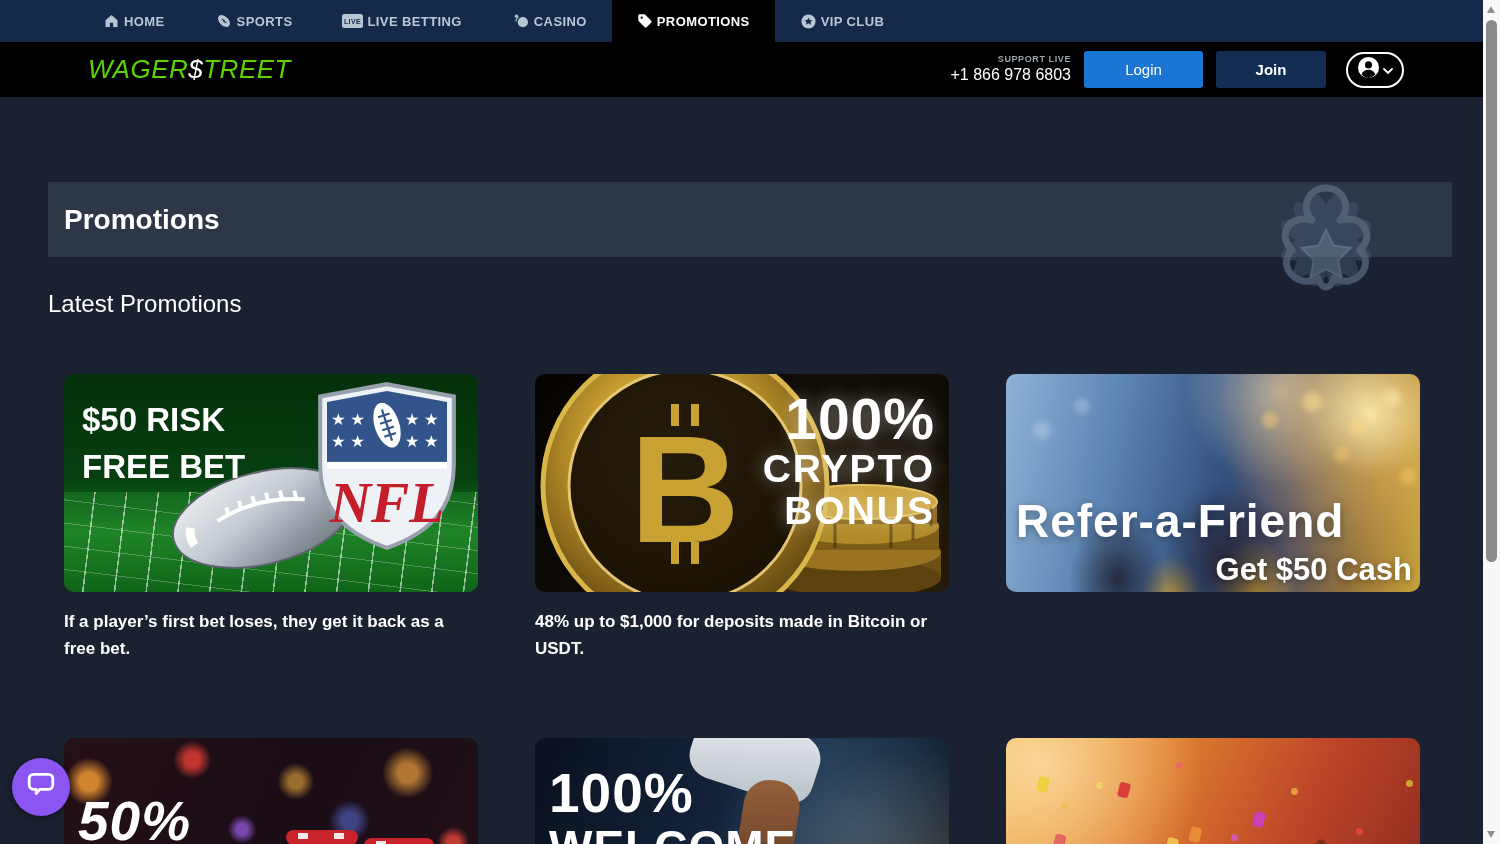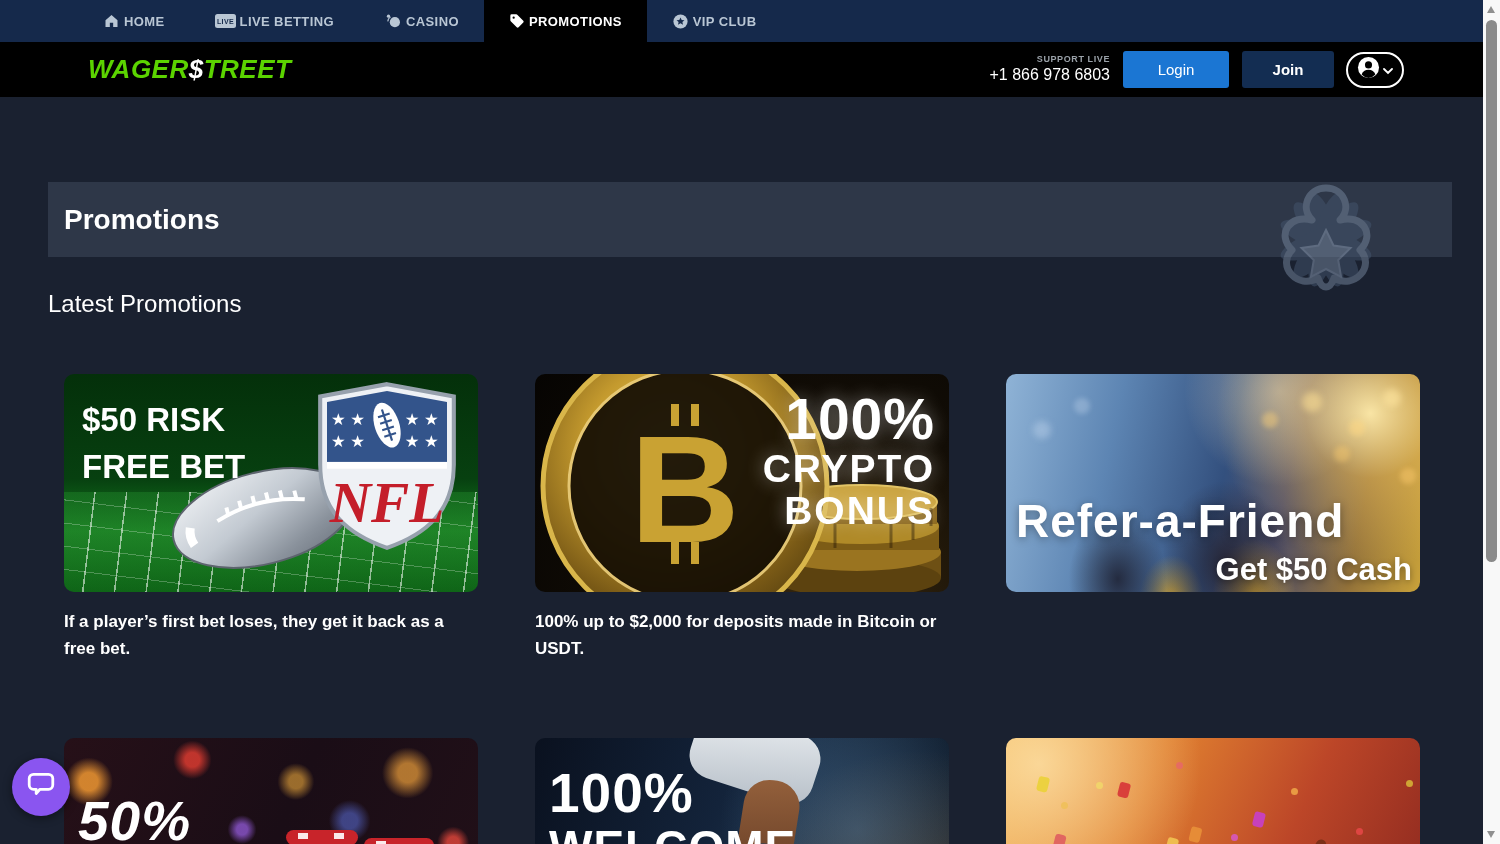--- a/index.html
+++ b/index.html
@@ -13,28 +13,28 @@
   
   .topnav { height:42px; background:#15294b; display:flex; align-items:stretch; padding-left:78px; }
   .nav-item { display:flex; align-items:center; gap:4px; padding:0 25px; color:#b9c6d4;
     font-size:13px; font-weight:bold; letter-spacing:.4px; cursor:pointer; white-space:nowrap; }
   .nav-item.active { background:#000; color:#fff; }
   .nav-icon { display:flex; align-items:center; }
   .nav-icon svg { display:block; }
 
   
   .header { height:55px; background:#000; display:flex; align-items:center; padding:0 96px 0 88px; }
-  .logo { font-style:italic; font-weight:700; font-size:26px; letter-spacing:.5px; margin-right:auto; cursor:pointer; user-select:none; }
+  .logo { font-style:italic; font-weight:400; font-size:26px; letter-spacing:.5px; margin-right:auto; cursor:pointer; user-select:none; }
   .logo .g { color:#5bd300; } .logo .w { color:#fff; }
   .support { text-align:right; margin-right:13px; line-height:1.25; }
   .support .lbl { font-size:9px; color:#9aa1a8; font-weight:bold; letter-spacing:.6px; }
   .support .phone { font-size:16px; color:#fff; font-weight:500; }
   .btn { border:none; border-radius:3px; height:37px; font-size:15px; color:#fff; cursor:pointer; font-family:inherit; }
-  .btn-login { width:106px; background:#1b76d3; margin-right:13px; }
-  .btn-join  { width:92px; background:#132d52; margin-right:12px; font-weight:bold; }
+  .btn-login { width:119px; background:#1b76d3; margin-right:13px; }
+  .btn-join  { width:110px; background:#132d52; margin-right:20px; font-weight:bold; }
   .account { width:58px; height:36px; border:2px solid #fff; border-radius:19px; background:transparent;
     display:flex; align-items:center; justify-content:center; gap:3px; cursor:pointer; }
 
   
   .main { padding:0 48px; }
   .banner { margin-top:85px; height:75px; background:#2e3748; position:relative; display:flex; align-items:center; padding-left:16px; }
   .banner-title { font-size:28px; font-weight:bold; color:#fff; }
   .emblem { position:absolute; right:26px; top:-4px; pointer-events:none; }
   .section-title { margin-top:33px; font-size:24px; font-weight:400; color:#fff; }
 
@@ -142,20 +142,31 @@
 <body>
 
 <nav class="topnav">
   <a class="nav-item">
     <span class="nav-icon">
       <svg width="17" height="16" viewBox="0 0 24 24" fill="currentColor">
           <path d="M3 11 L12 3 L21 11 V21 H14.5 V14.5 H9.5 V21 H3 Z"></path>
         </svg>
     </span>
     <span>HOME</span>
+  </a>
+  <a class="nav-item">
+    <span class="nav-icon">
+      <svg width="18" height="18" viewBox="0 0 24 24" fill="currentColor">
+          <g transform="rotate(45 12 12)">
+            <ellipse cx="12" cy="12" rx="9.5" ry="6"></ellipse>
+            <path d="M7.5 12 h9 M9.5 10.4 v3.2 M12 10.4 v3.2 M14.5 10.4 v3.2" stroke="#15294b" stroke-width="1.2" fill="none"></path>
+          </g>
+        </svg>
+    </span>
+    <span>SPORTS</span>
   </a>
   <a class="nav-item">
     <span class="nav-icon">
       <svg width="21" height="14" viewBox="0 0 21 14">
           <rect width="21" height="14" rx="2.5" fill="currentColor"></rect>
           <text x="10.5" y="10.4" text-anchor="middle" font-size="7" font-weight="bold" fill="#15294b" font-family="Liberation Sans, sans-serif">LIVE</text>
         </svg>
     </span>
     <span>LIVE BETTING</span>
   </a>
@@ -315,21 +326,21 @@
             <rect x="136" y="168" width="8" height="22"></rect>
               <rect x="156" y="168" width="8" height="22"></rect>
           </g>
         </svg>
         <div class="t-crypto">
           <div class="l1">100%</div>
           <div class="l2">CRYPTO</div>
           <div class="l3">BONUS</div>
         </div>
       </div>
-      <figcaption class="caption">100% up to $2,000 for deposits made in Bitcoin or USDT.</figcaption>
+      <figcaption class="caption">48% up to $1,000 for deposits made in Bitcoin or USDT.</figcaption>
     </figure>
 
     <figure class="promo">
       <div class="img card-refer">
         <div class="bokeh"></div>
         <div class="figures"></div>
         <div class="t-refer">Refer-a-Friend</div>
         <div class="t-refer2">Get $50 Cash</div>
       </div>
     </figure>

